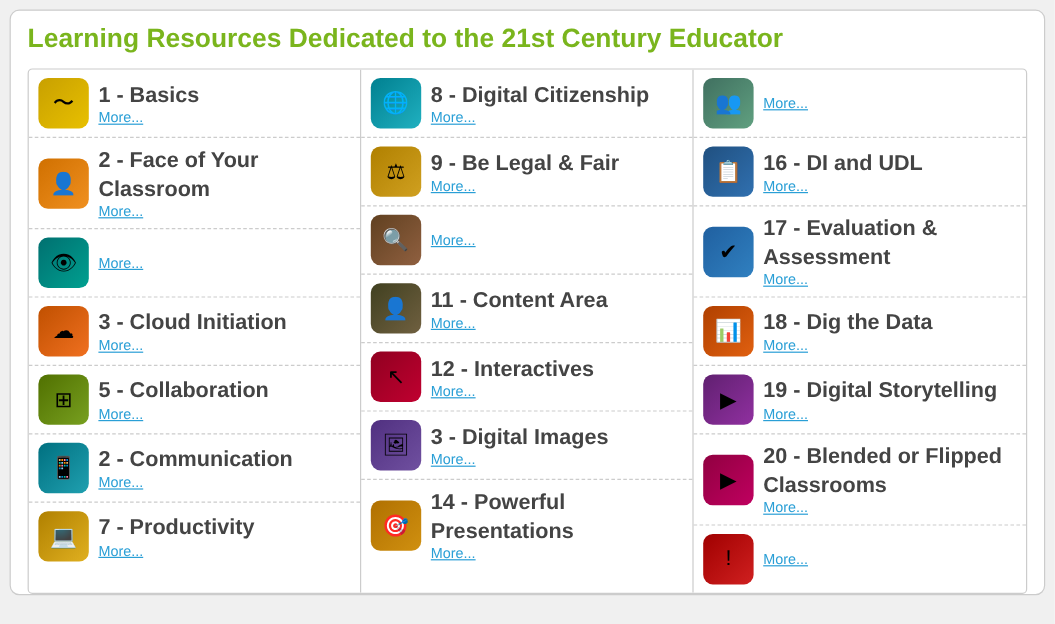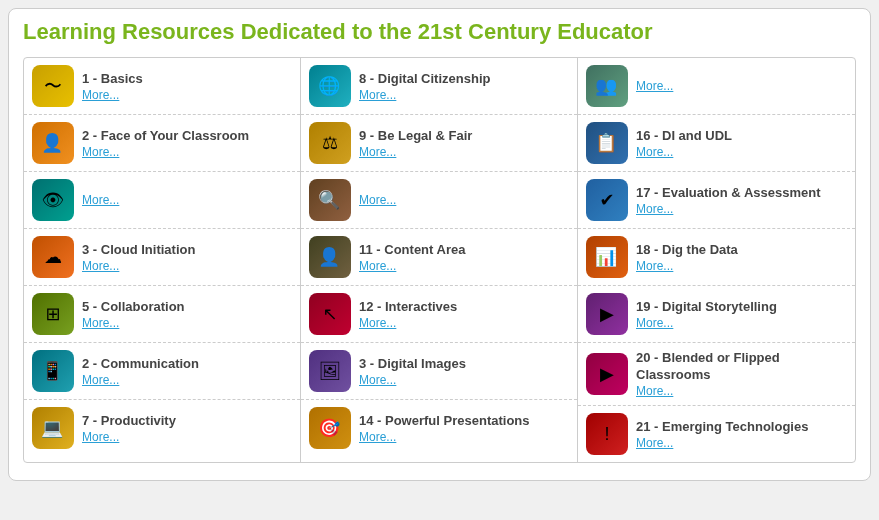--- a/index.html
+++ b/index.html
@@ -7,21 +7,21 @@
       font-family: Arial, sans-serif;
       background: #f0f0f0;
       width: 879px;
       min-height: 520px;
     }
     .container {
       background: white;
       border: 1px solid #ccc;
       border-radius: 8px;
       margin: 8px;
-      padding: 10px 14px 17px;
+      padding: 10px 14px 0;
     }
     .page-title {
       color: #7ab51d;
       font-size: 22px;
       font-weight: bold;
       margin-bottom: 12px;
       line-height: 1.2;
     }
     .grid {
       display: grid;
@@ -55,21 +55,21 @@
       display: flex;
       align-items: center;
       justify-content: center;
       font-size: 20px;
     }
     .item-text {
       display: flex;
       flex-direction: column;
     }
     .item-name {
-      font-size: 13px;
+      font-size: 18px;
       font-weight: bold;
       color: #444;
       line-height: 1.3;
     }
     .item-link {
       font-size: 12px;
       color: #2a9fd6;
       text-decoration: underline;
       cursor: pointer;
     }
@@ -240,19 +240,18 @@
         <div class="item">
           <div class="icon-box ic-red-blended" style="font-size: 18px;">▶</div>
           <div class="item-text">
             <span class="item-name">20 - Blended or Flipped Classrooms</span>
             <span class="item-link">More...</span>
           </div>
         </div>
         <div class="item">
           <div class="icon-box ic-red-emerging" style="font-size: 18px;">!</div>
           <div class="item-text">
-            <span class="item-name">21 - Emerging Technologies</span>
             <span class="item-link">More...</span>
           </div>
         </div>
       </div>
     </div>
 </div>
 
 </body></html>

